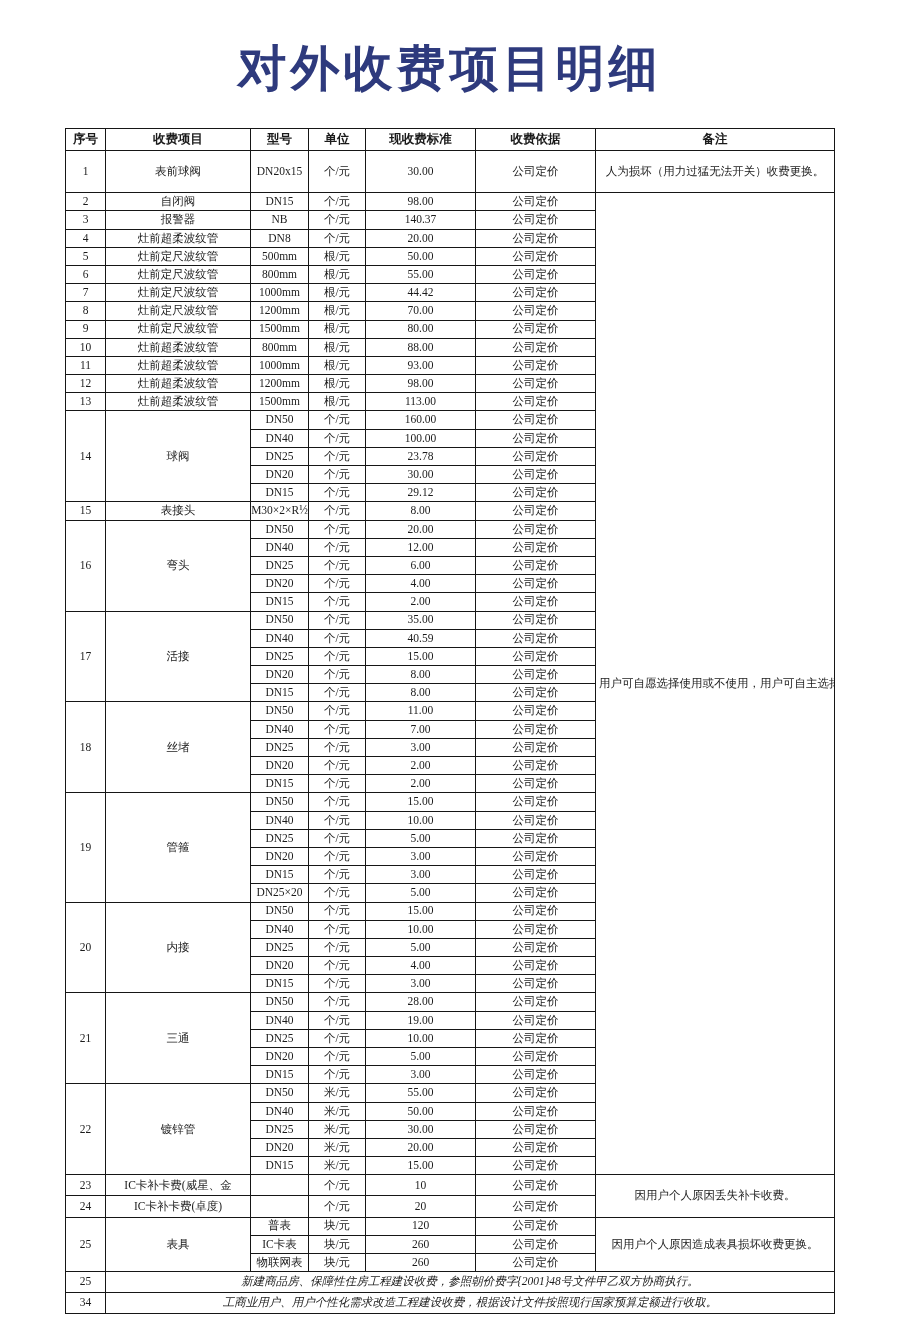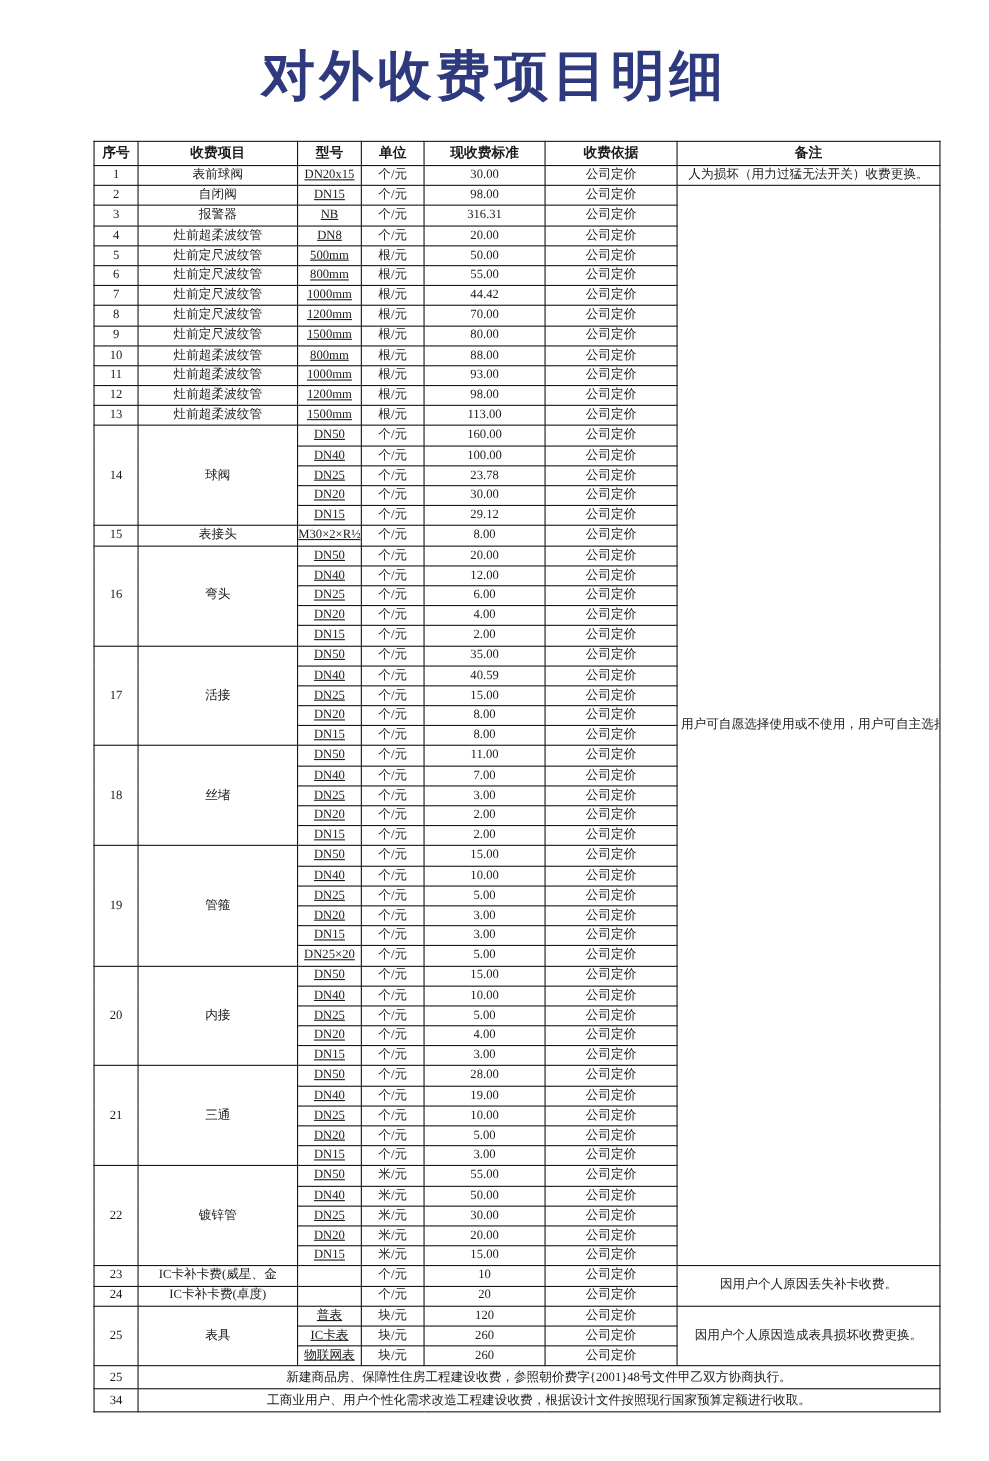--- a/index.html
+++ b/index.html
@@ -5,36 +5,36 @@
   html,body{margin:0;padding:0;background:#ffffff;}
   body{width:899px;height:1328px;font-family:"Liberation Serif","DejaVu Serif",serif;color:#1b1b1b;}
   .page{position:relative;width:899px;height:1328px;background:#fff;overflow:hidden;}
   .doc-title{
     position:absolute;top:36px;left:0;width:899px;
     text-align:center;font-size:49px;font-weight:bold;letter-spacing:4px;
     font-family:"Liberation Sans","DejaVu Sans",sans-serif;
   }
   table.fee{
     position:absolute;left:65px;top:128px;width:769px;
-    border-collapse:collapse;table-layout:fixed;margin-left:20px;
+    border-collapse:collapse;table-layout:fixed;
   }
   table.fee th,table.fee td{
     border:1px solid #161616;
     padding:0;vertical-align:middle;text-align:center;
     font-size:11.5px;line-height:1.15;
     overflow:hidden;white-space:nowrap;
   }
   tr.r-head th{height:21px;font-size:12.5px;font-weight:bold;}
   tr.r-data td{height:17.2px;}
   tr.r-foot td{height:20px;}
-  td.c-model{font-size:11px;text-decoration:underline;}
+  td.c-model{font-size:11px;}
   td.c-remark{white-space:normal;line-height:1.45;}
   td.c-remark.left{text-align:left;padding:0 3px;}
-  td.c-remark.center{text-align:center;padding:0 2px;}
-  td.c-foot-text{text-align:left;padding-left:8px;font-size:12px;white-space:nowrap;}
+  td.c-remark.center{text-align:center;padding:12px 2px;}
+  td.c-foot-text{text-align:left;padding-left:8px;font-size:12px;white-space:nowrap;font-style:italic;}
 </style>
 </head>
 <body>
 
 <div class="page">
   <div class="doc-title" style="color: rgb(46, 58, 125);">对外收费项目明细</div>
   <table class="fee">
     <colgroup>
       <col style="width:40px">
         <col style="width:145px">
@@ -72,21 +72,21 @@
           <td class="c-unit">个/元</td>
           <td class="c-price">98.00</td>
           <td class="c-basis">公司定价</td>
           <td class="c-remark left" rowspan="54">用户可自愿选择使用或不使用，用户可自主选择其他经营处购买符合国家标准的材料。</td>
         </tr>
         <tr class="r-data">
           <td class="c-sn">3</td>
           <td class="c-item">报警器</td>
           <td class="c-model">NB</td>
           <td class="c-unit">个/元</td>
-          <td class="c-price">316.31</td>
+          <td class="c-price">140.37</td>
           <td class="c-basis">公司定价</td>
         </tr>
         <tr class="r-data">
           <td class="c-sn">4</td>
           <td class="c-item">灶前超柔波纹管</td>
           <td class="c-model">DN8</td>
           <td class="c-unit">个/元</td>
           <td class="c-price">20.00</td>
           <td class="c-basis">公司定价</td>
         </tr>

